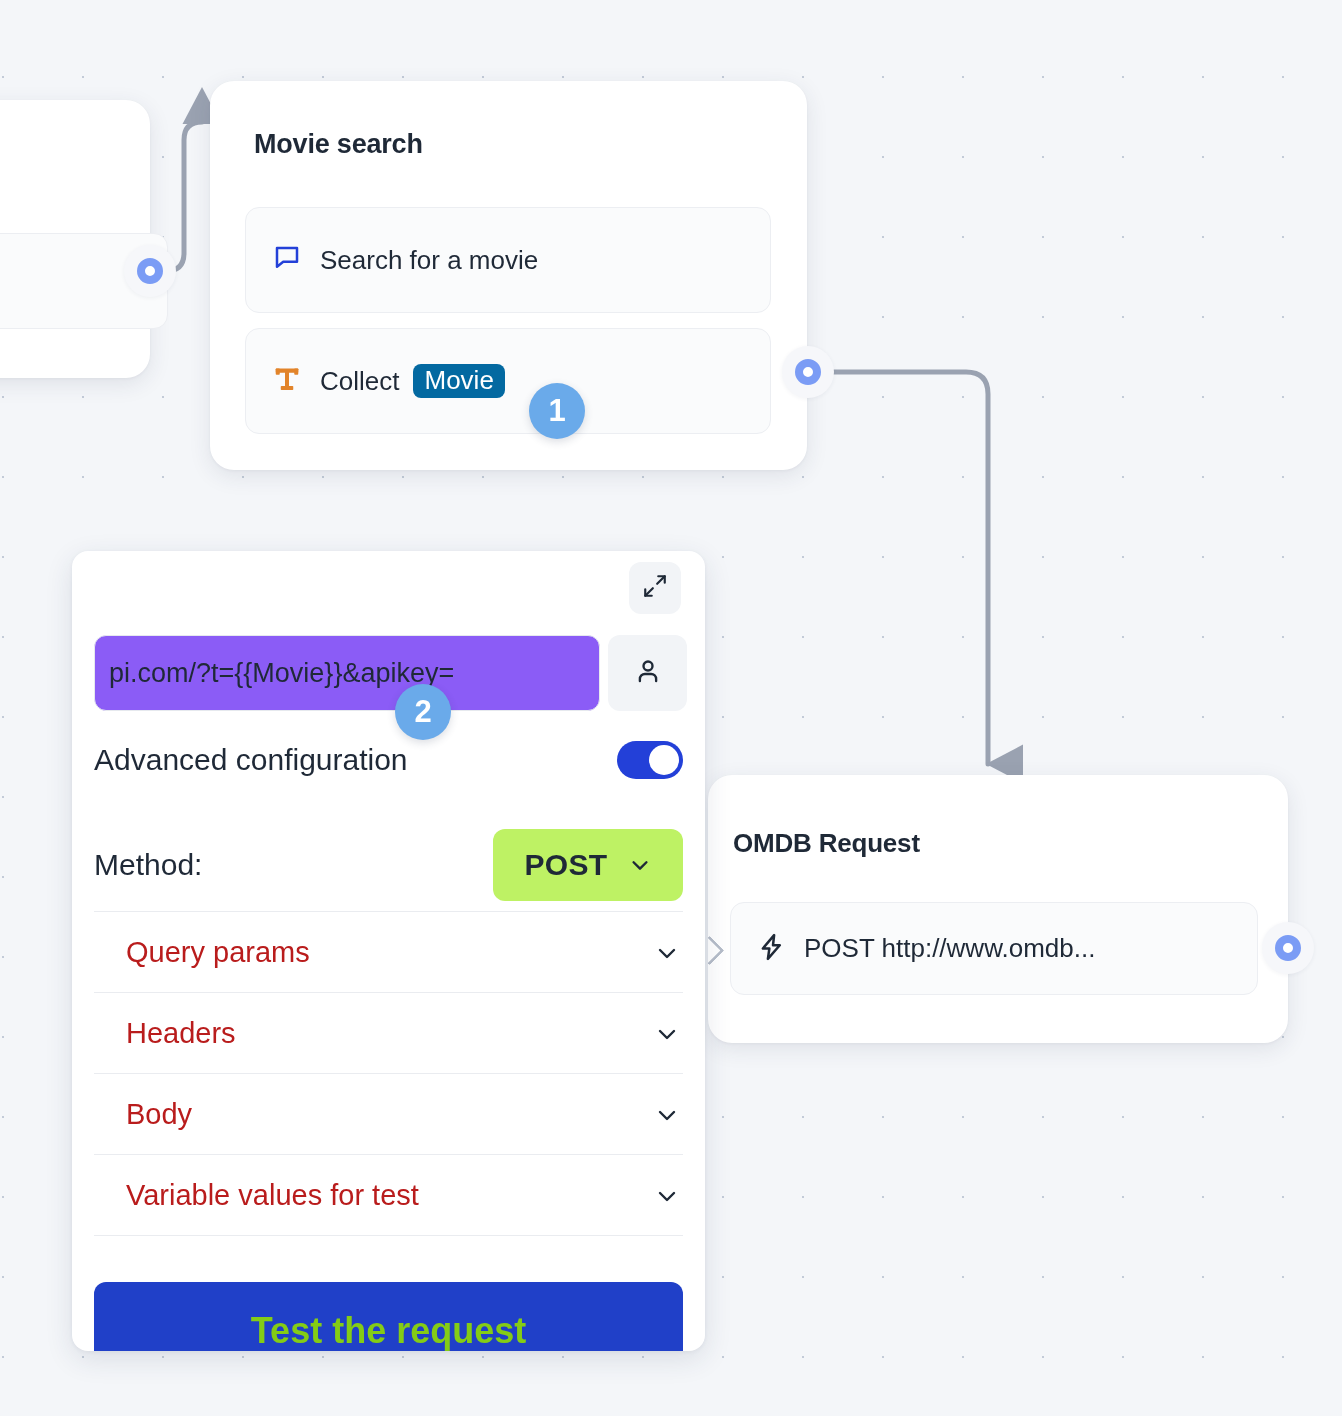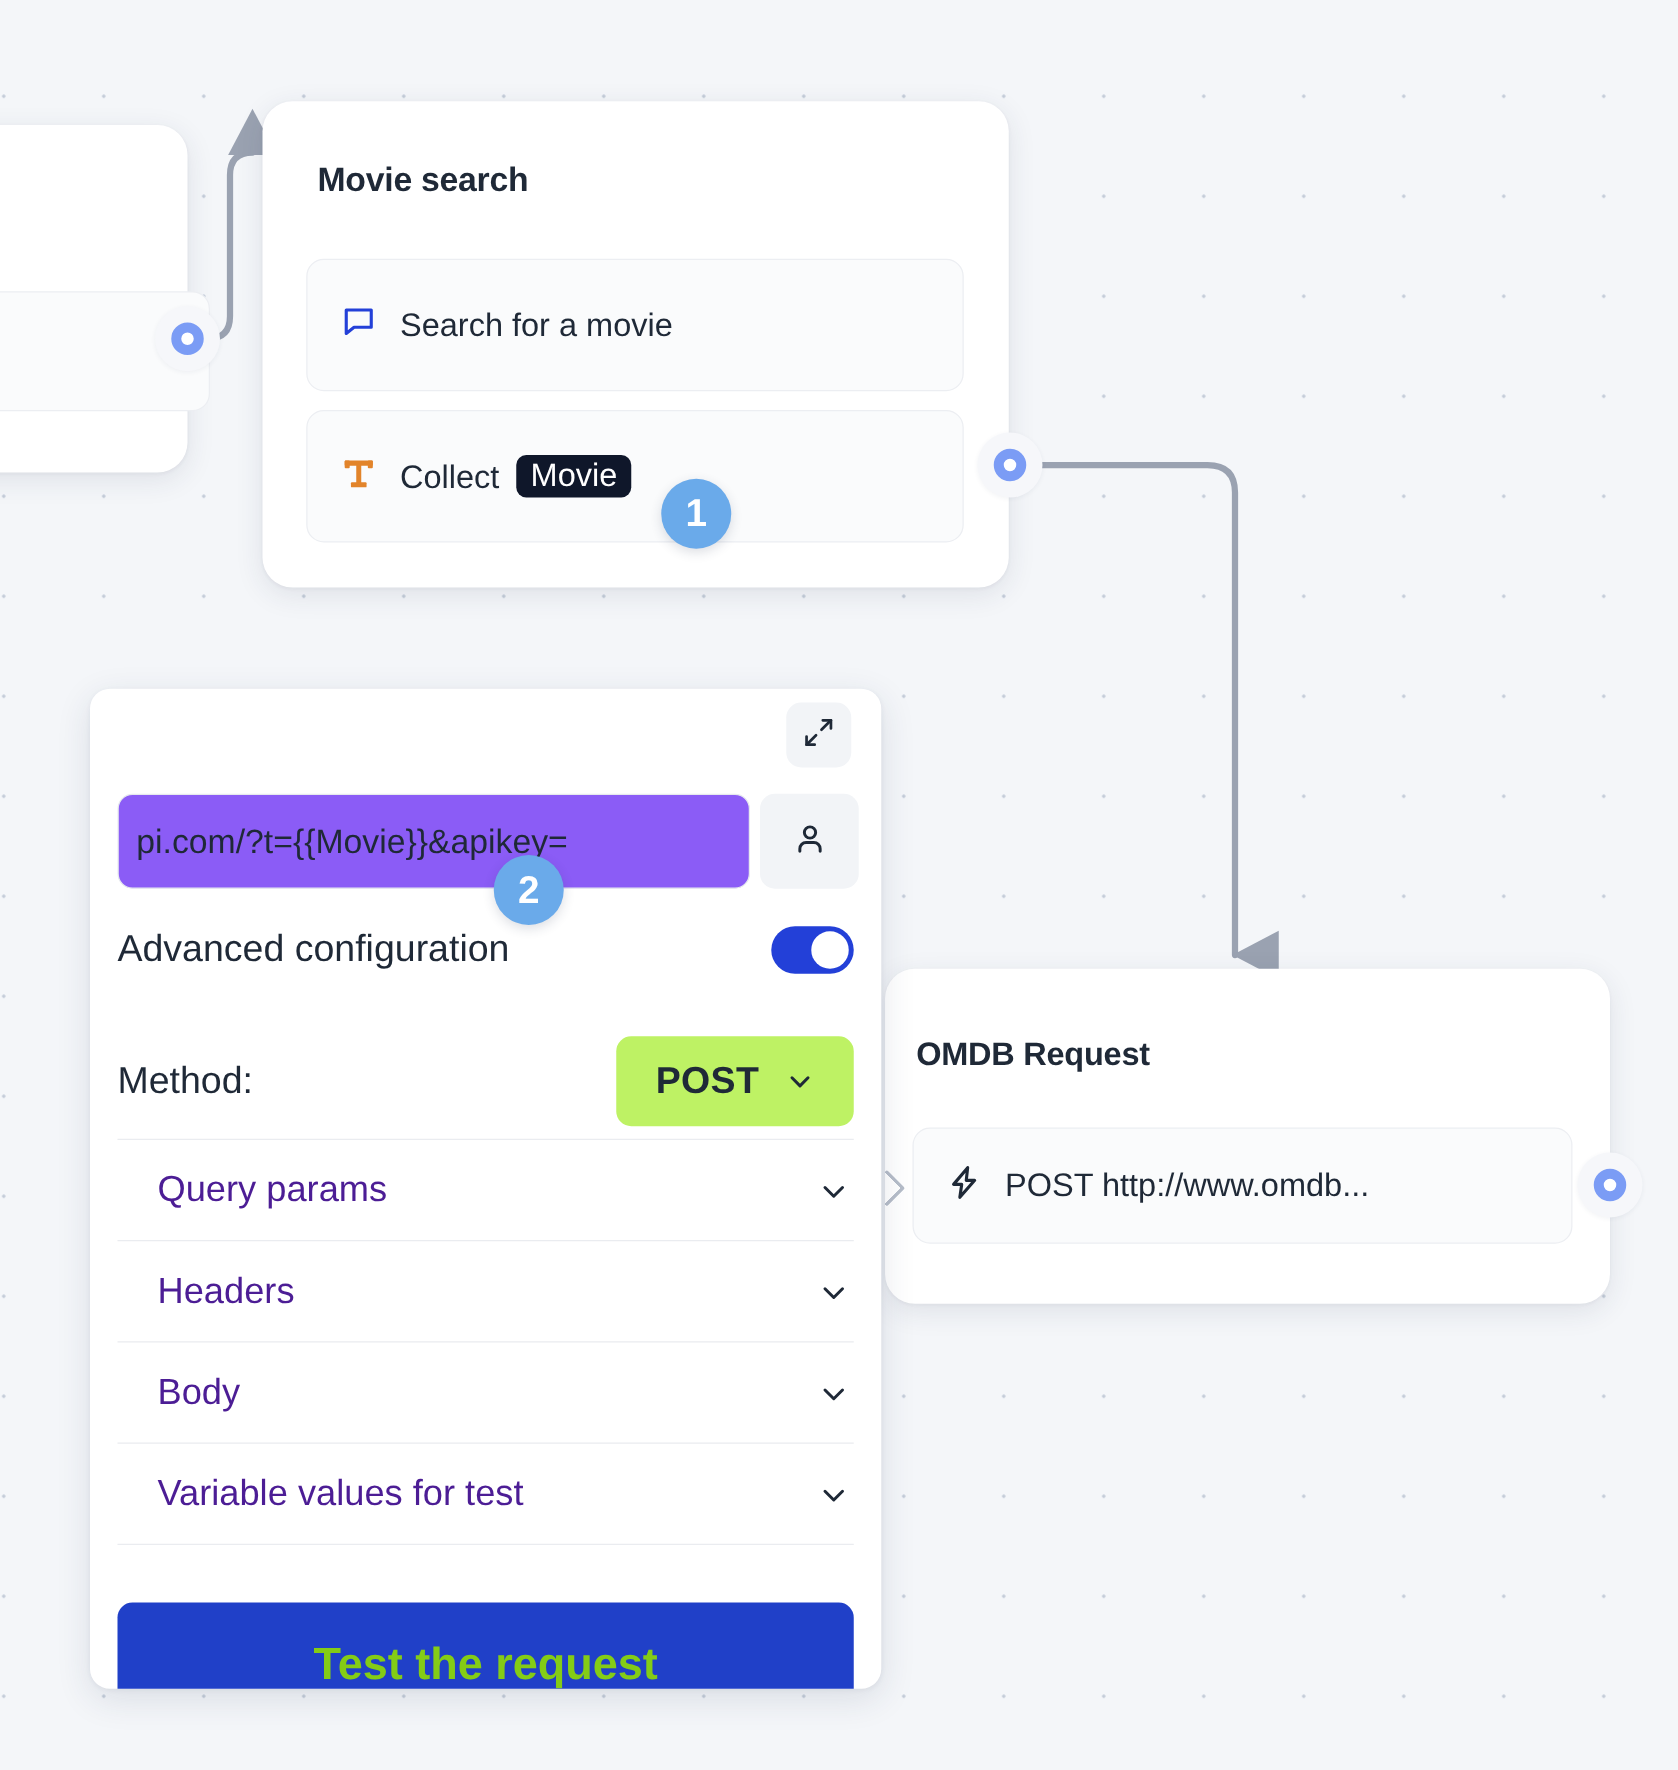--- a/index.html
+++ b/index.html
@@ -104,21 +104,21 @@
     left: 35px;
     width: 526px;
     height: 106px;
     padding: 0 26px;
   }
   #row-search { top: 126px; }
   #row-collect { top: 247px; }
 
   .chip-movie {
     display: inline-block;
-    background: #0f172a;
+    background: #0369a1;
     color: #ffffff;
     border-radius: 8px;
     padding: 3px 11px 5px 11px;
     font-size: 26px;
     line-height: 1;
     margin-left: 4px;
   }
 
   
   #omdb-node {
@@ -328,21 +328,21 @@
     display: flex;
     align-items: center;
     justify-content: space-between;
     border-top: 1px solid #eaecf0;
     padding: 0 6px 0 32px;
     box-sizing: border-box;
     cursor: pointer;
   }
   .acc-label {
     font-size: 29px;
-    color: #4c1d95;
+    color: #b91c1c;
   }
 
   #test-btn {
     position: absolute;
     left: 22px;
     top: 731px;
     width: 589px;
     height: 110px;
     background: #2040c8;
     border-radius: 12px 12px 0 0;

